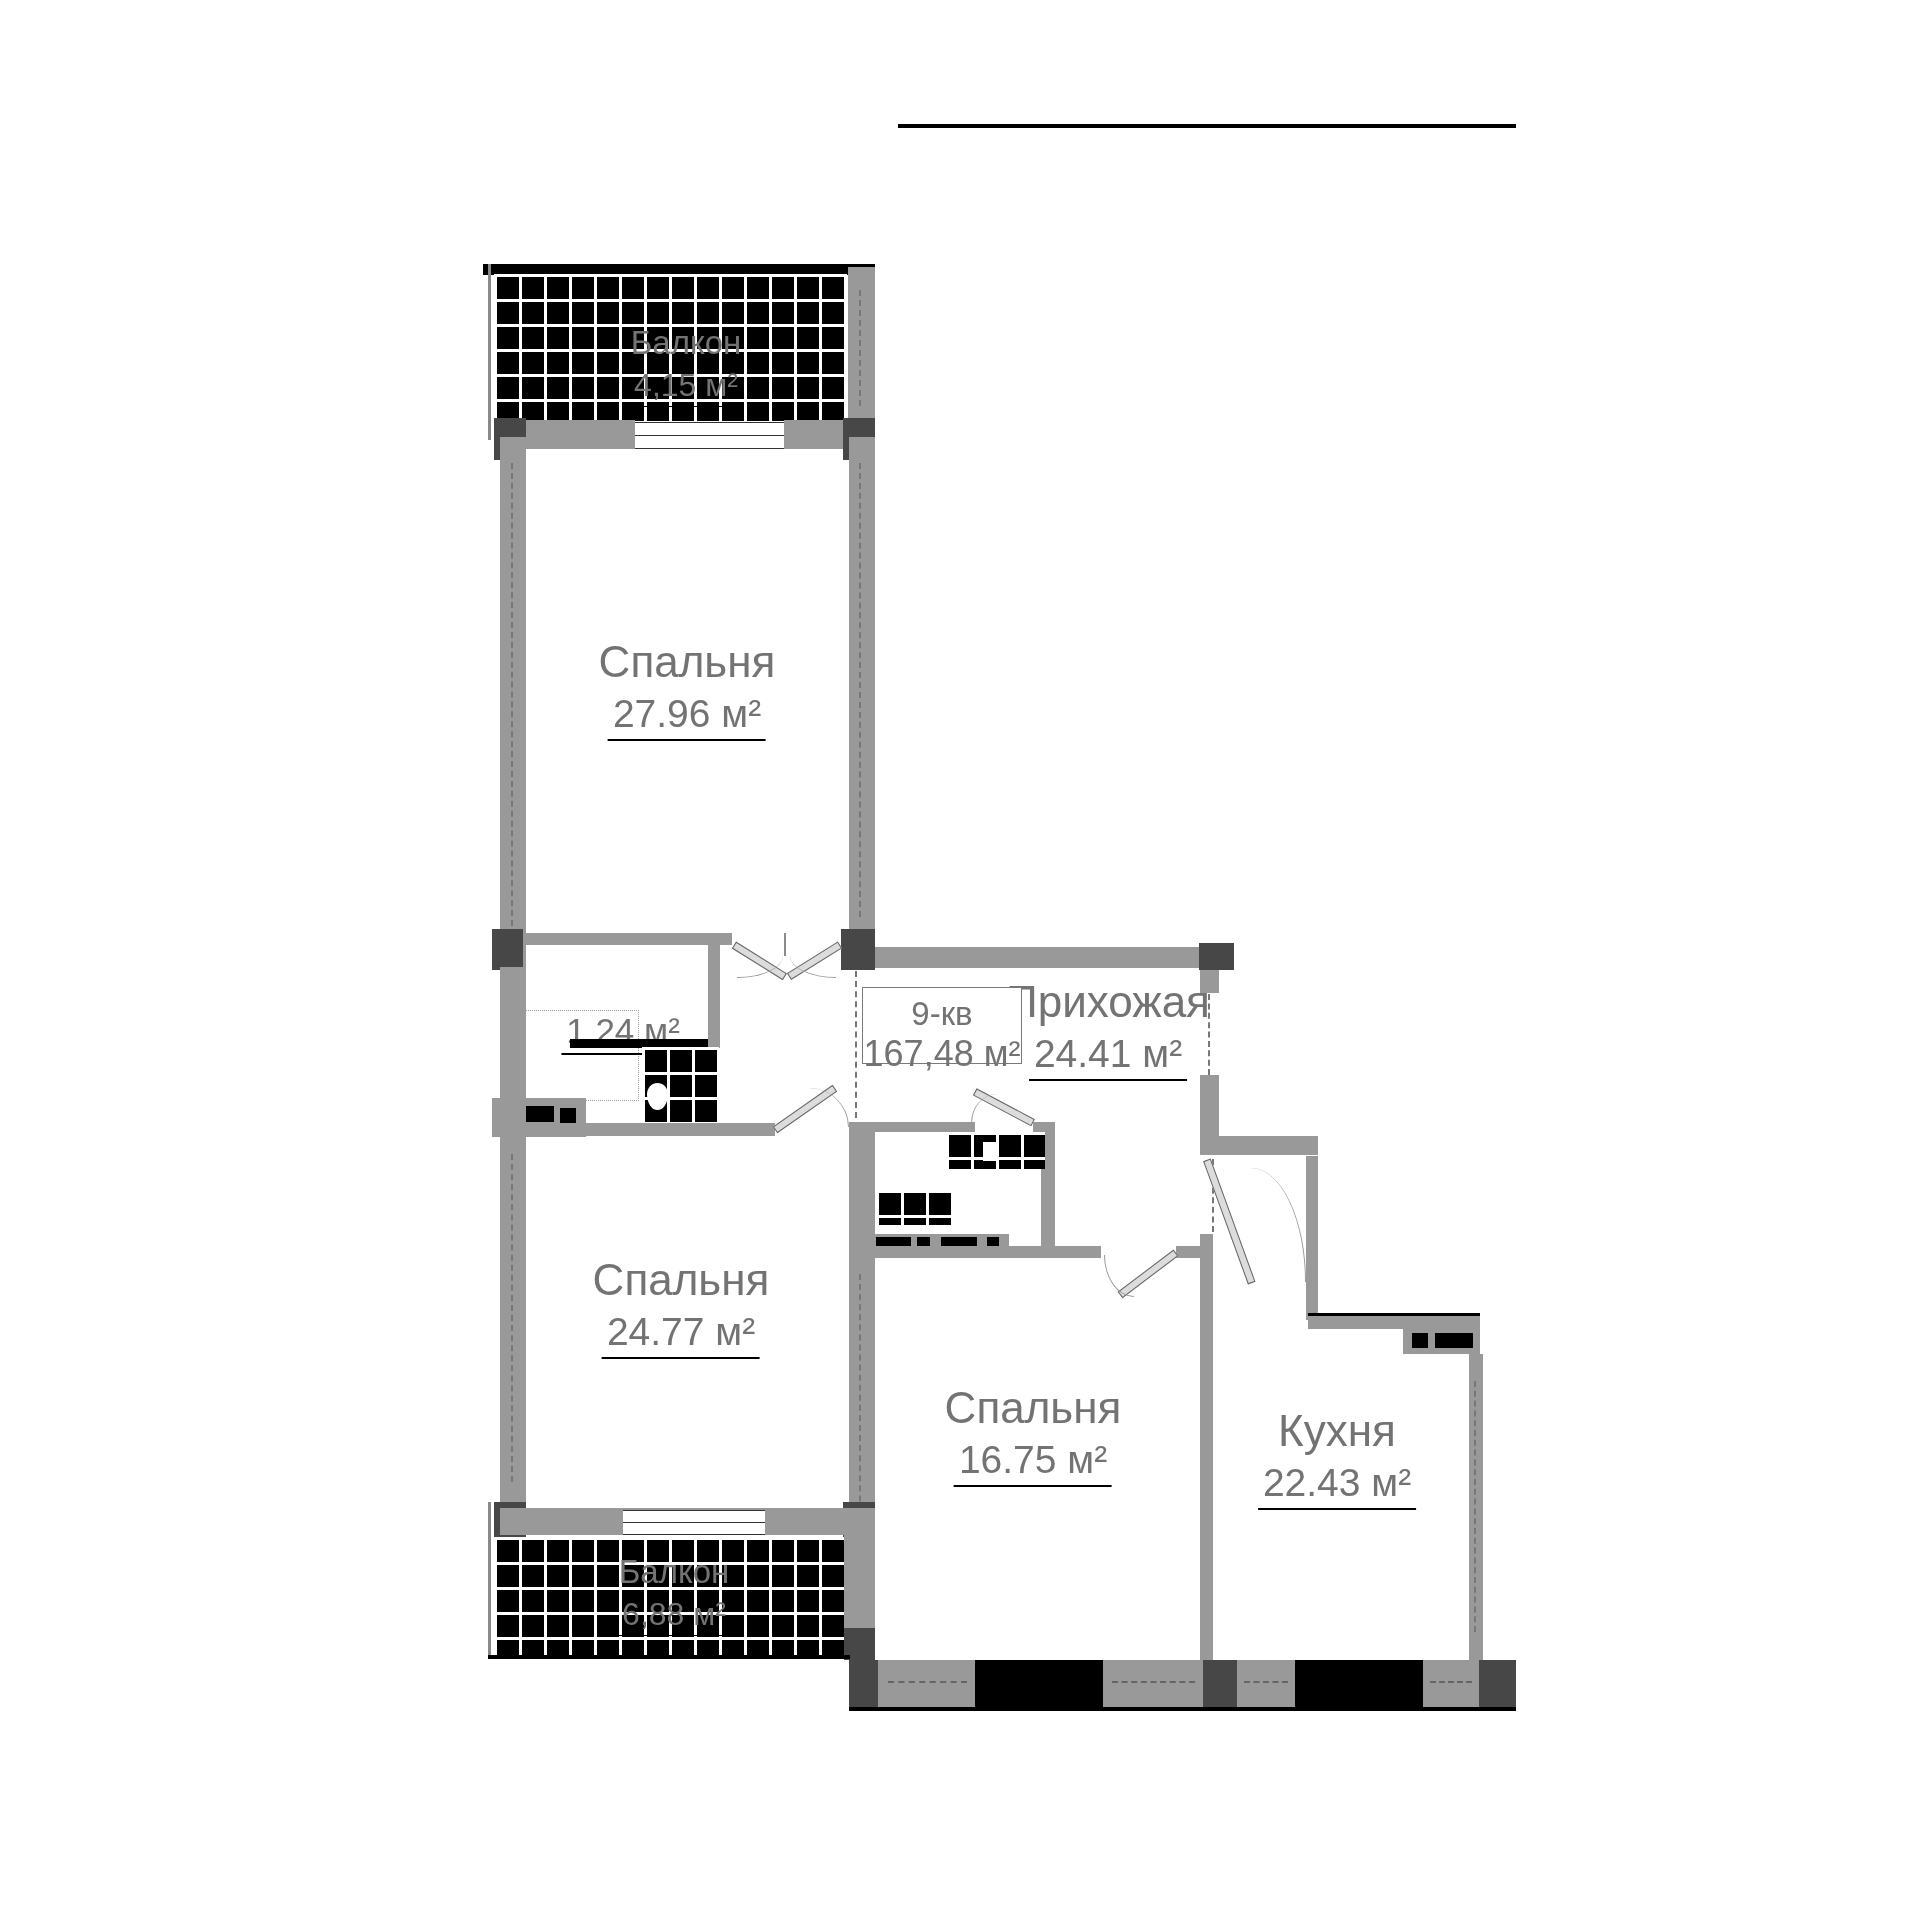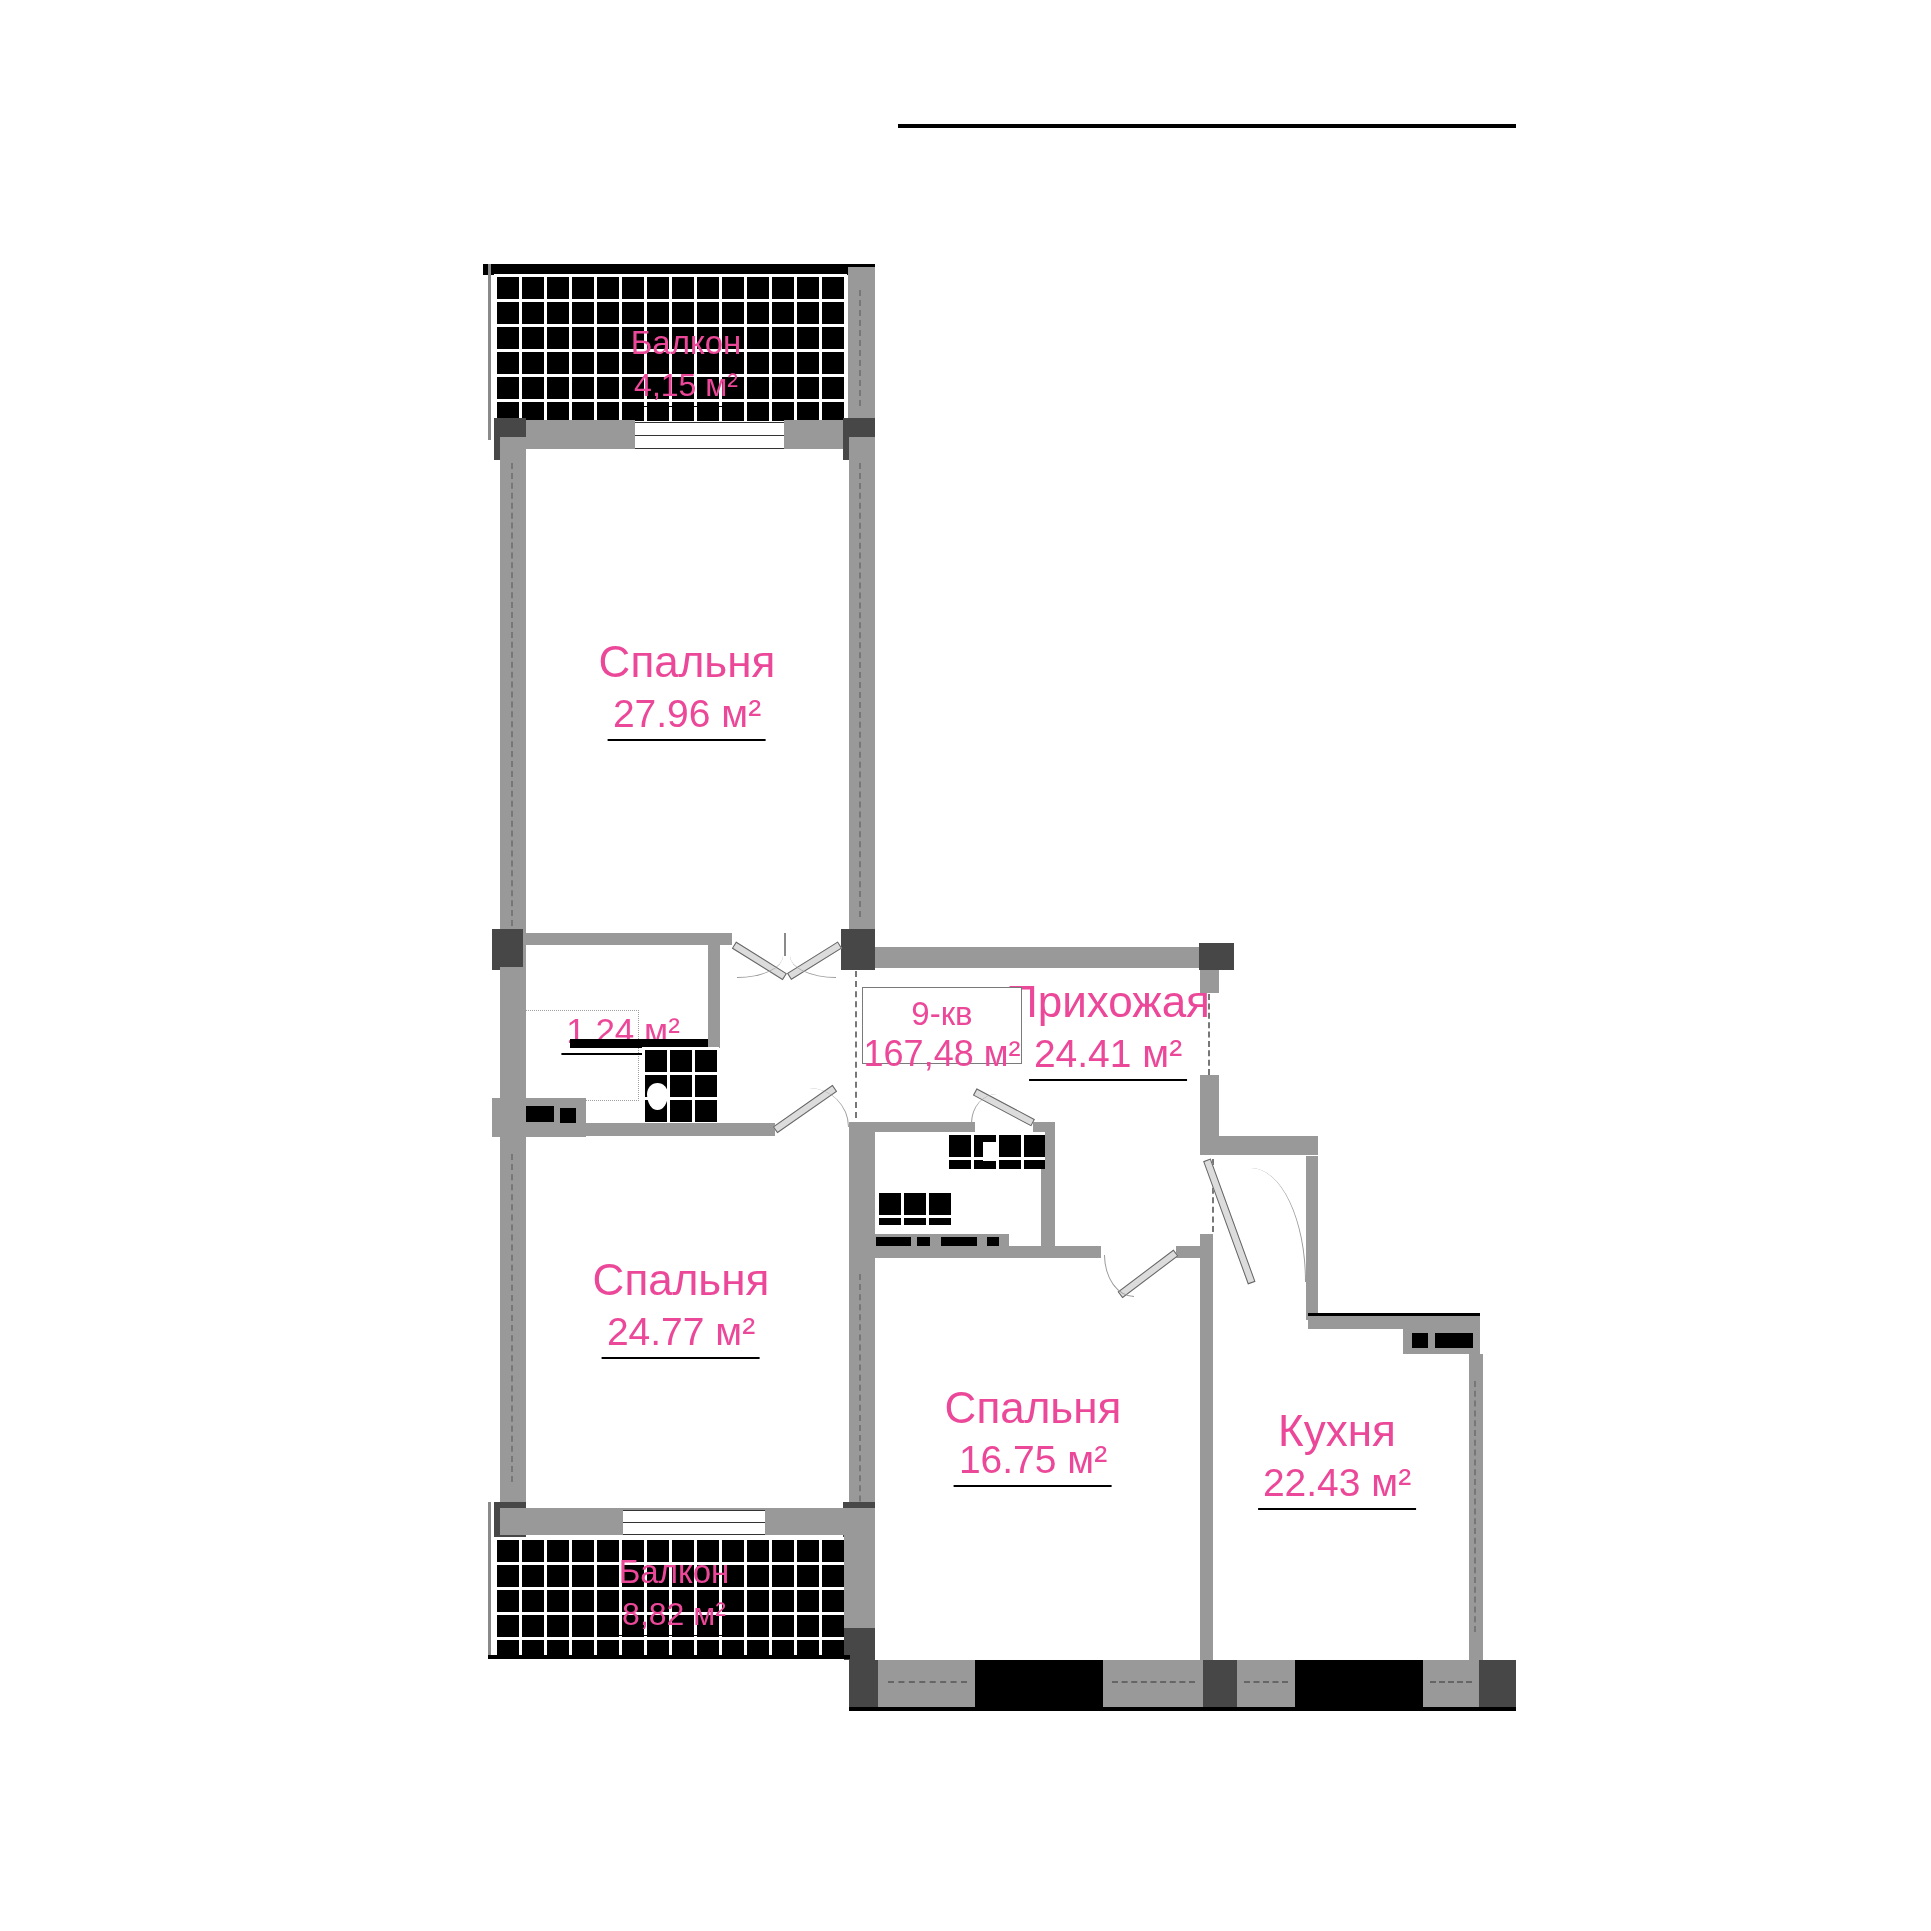--- a/index.html
+++ b/index.html
@@ -1,18 +1,18 @@
 <!DOCTYPE html>
 <html><head>
 <meta charset="utf-8">
 <style>
   html,body { margin:0; padding:0; background:#ffffff; }
   .plan {
     position:relative; width:1775px; height:1931px; background:#ffffff;
-    font-family:"Liberation Sans", sans-serif; color:#ec4899; overflow:hidden;
+    font-family:"Liberation Sans", sans-serif; color:#737373; overflow:hidden;
   }
   .w    { position:absolute; background:#999999; }
   .c    { position:absolute; background:#474747; }
   .line { position:absolute; background:#000000; }
   .gline{ position:absolute; background:#8a8a8a; }
   .blk  { position:absolute; background:#000000; }
   .wfix { position:absolute; background:#ffffff; }
   .hatch{
     position:absolute; background-color:#000;
     background-image:
@@ -137,21 +137,21 @@
   <div class="w" style="left:500px; top:1508px; width:375px; height:27px;"></div>
   <div class="win" style="left:623px; top:1510px; width:142px; height:23px;"></div>
 
   <div class="gline" style="left:488px; top:1502px; width:2.9px; height:156px;"></div>
   <div class="hatch" style="left:494px; top:1537px; width:350px; height:118px;"></div>
   <div class="w" style="left:844px; top:1535px; width:31px; height:125px;"></div>
   <div class="c" style="left:844px; top:1628px; width:31px; height:32px;"></div>
   <div class="line" style="left:488px; top:1655px; width:362px; height:3.9px;"></div>
   <div class="lbl balc" style="left:674px; top:1553px;">
     <div class="room-name">Балкон</div>
-    <div><span class="area">8,82 м²</span></div>
+    <div><span class="area">6,88 м²</span></div>
   </div>
 
   <div class="w" style="left:872px; top:1246px; width:229px; height:11.6px;"></div>
   <div class="w" style="left:1176px; top:1246px; width:24px; height:11.6px;"></div>
   <div class="leaf" style="left:1176px; top:1249px; width:68px; transform:rotate(143deg);"></div>
   <div class="arc" style="left:1104px; top:1255px; width:29px; height:41px; border-left-width:1.9px; border-bottom-width:1.9px; border-radius:0 0 0 100%;"></div>
   <div class="w" style="left:1200px; top:1234px; width:12.6px; height:426px;"></div>
   <div class="lbl" style="left:1033px; top:1383px;">
     <div class="room-name">Спальня</div>
     <div><span class="area">16.75 м²</span></div>

